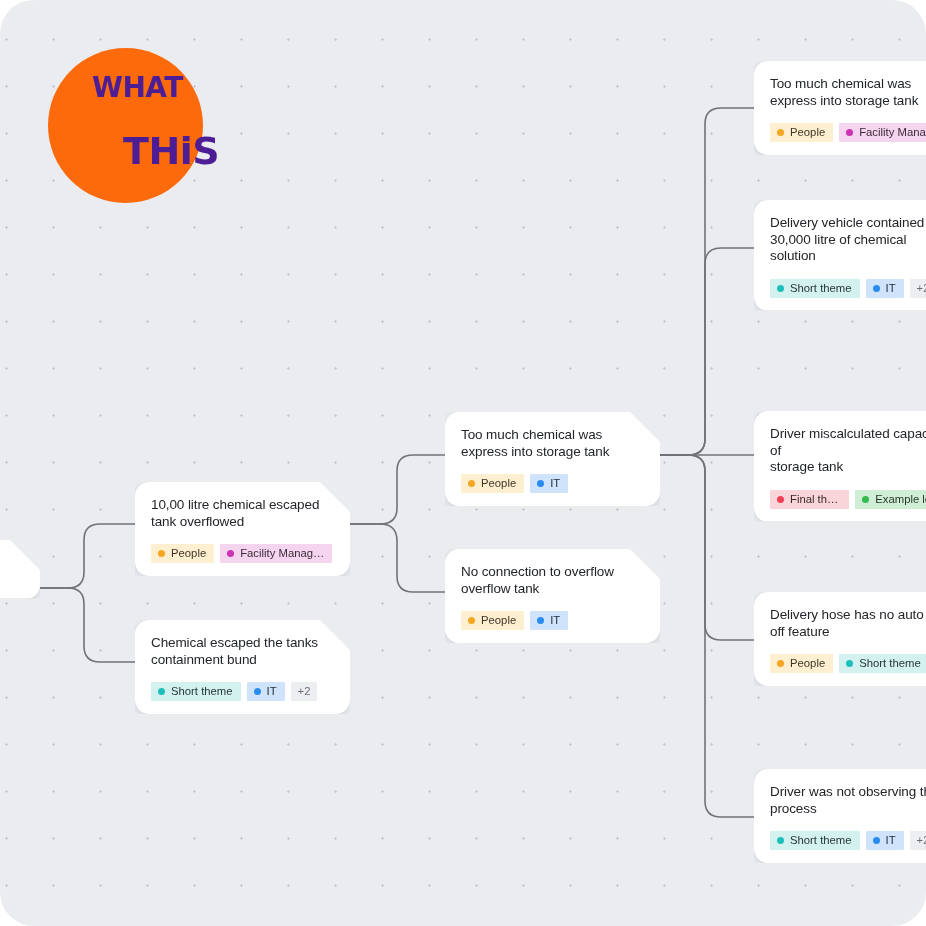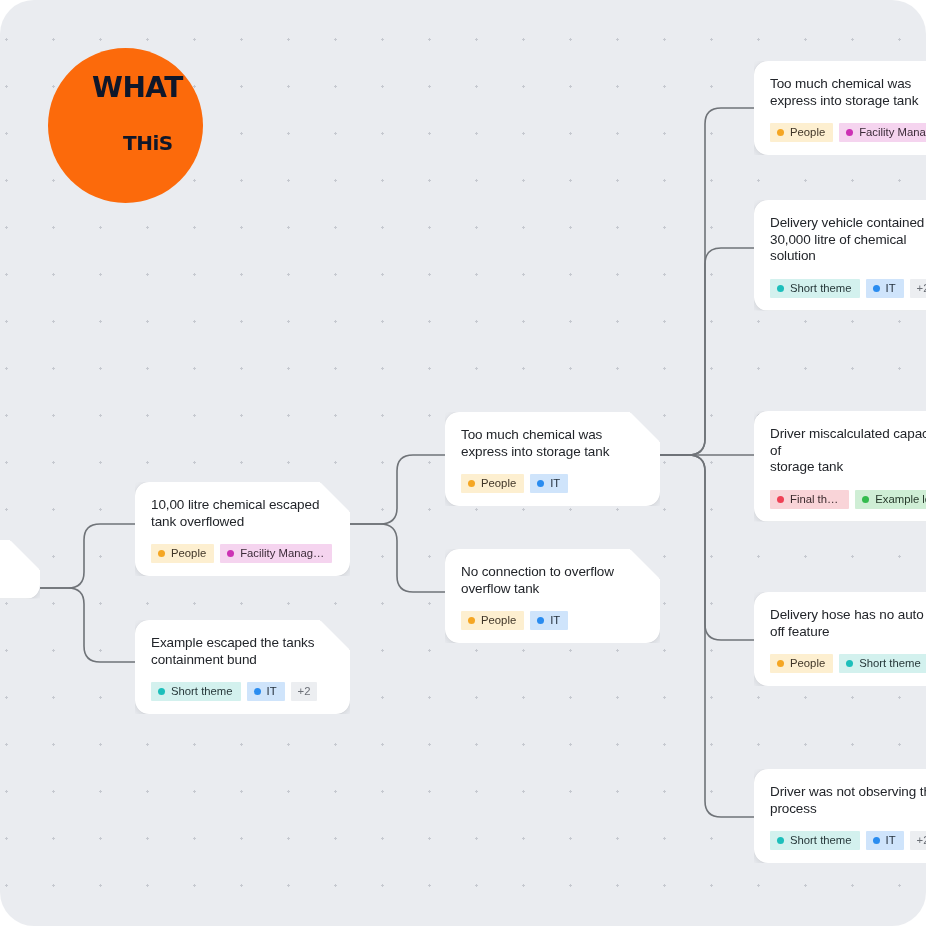--- a/index.html
+++ b/index.html
@@ -42,29 +42,29 @@
     width: 155px;
     height: 155px;
     border-radius: 50%;
     background: #fc6a0b;
     z-index: 6;
   }
   #logo .logo-text {
     position: absolute;
     left: 0; top: 0;
     width: 100%; height: 100%;
-    color: #0f172a;
+    color: #4c1d95;
     font-family: "DejaVu Sans", sans-serif;
     font-weight: bold;
     letter-spacing: -0.5px;
     line-height: 0.92;
   }
   #logo .l1 { position: absolute; left: 44px;  top: 27px; font-size: 28px; }
   #logo .l2 { position: absolute; left: -8px;  top: 55px; font-size: 32px; }
-  #logo .l3 { position: absolute; left: 75px;  top: 86px; font-size: 20px; }
+  #logo .l3 { position: absolute; left: 75px;  top: 86px; font-size: 38px; }
 
   
   #edges {
     position: absolute;
     left: 0; top: 0;
     width: 926px; height: 926px;
     z-index: 1;
     pointer-events: none;
   }
   #edges path {
@@ -188,21 +188,21 @@
             <span class="label">People</span>
           </span>
           <span class="tag" style="background: rgb(245, 212, 239); color: rgb(59, 43, 56);">
             <span class="dot" style="background: rgb(204, 50, 180);"></span>
             <span class="label">Facility Manag…</span>
           </span>
         </div>
     </div>
 
     <div class="node n-l2">
-      <div class="title">Example escaped the tanks
+      <div class="title">Chemical escaped the tanks
 containment bund</div>
       <div class="tags">
           <span class="tag" style="background: rgb(211, 241, 238); color: rgb(39, 56, 58);">
             <span class="dot" style="background: rgb(29, 191, 187);"></span>
             <span class="label">Short theme</span>
           </span>
           <span class="tag" style="background: rgb(207, 228, 251); color: rgb(36, 48, 61);">
             <span class="dot" style="background: rgb(42, 140, 240);"></span>
             <span class="label">IT</span>
           </span>

